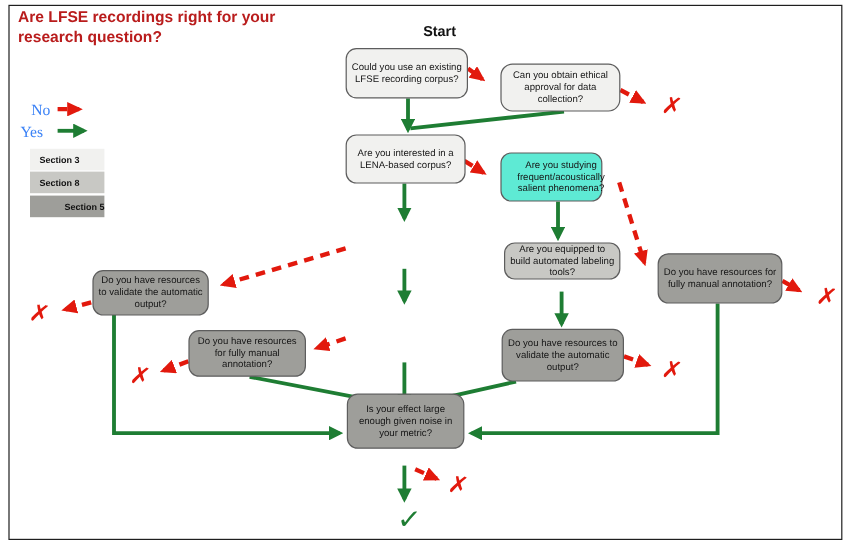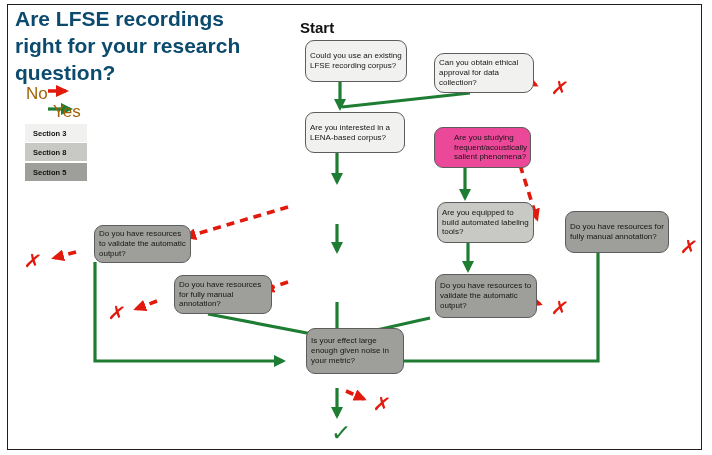--- a/index.html
+++ b/index.html
@@ -6,41 +6,40 @@
   .canvas{
     position:relative;width:712px;height:455px;background:#ffffff;
     font-family:"Liberation Sans",sans-serif;overflow:hidden;
   }
   .frame{
     position:absolute;left:7px;top:4px;width:695px;height:446px;
     border:1.5px solid #1f1f1f;box-sizing:border-box;pointer-events:none;
   }
   .title{
     position:absolute;left:15px;top:6px;width:238px;margin:0;
-    font-size:21px;line-height:1.28;font-weight:bold;color:#0c4a6e;
+    font-size:13px;line-height:1.28;font-weight:bold;color:#b91c1c;
   }
   .legend-label{
-    position:absolute;font-size:17px;color:#a16207;
+    position:absolute;font-size:13px;color:#3b82f6;font-family:Liberation Serif, serif;
   }
   .swatch{
     position:absolute;left:25px;width:62px;height:18px;box-sizing:border-box;
     display:flex;align-items:center;padding-left:8px;
     font-size:7.5px;font-weight:bold;color:#111;
   }
   .arrows{position:absolute;left:0;top:0;}
   .node{
     position:absolute;box-sizing:border-box;border:1.5px solid #5d5d5d;
     border-radius:9px;display:flex;align-items:center;justify-content:center;
-    text-align:left;font-size:8px;line-height:1.22;color:#161616;
+    text-align:center;font-size:8px;line-height:1.22;color:#161616;
     padding:2px 4px;
-    margin-left:17px;
   }
   .start-label{
-    position:absolute;left:300px;top:19px;width:80px;text-align:left;
-    font-size:15px;font-weight:bold;color:#111;
+    position:absolute;left:300px;top:19px;width:80px;text-align:right;
+    font-size:12px;font-weight:bold;color:#111;
   }
   .mark{
     position:absolute;transform:translate(-50%,-50%) rotate(10deg);
     font-family:"DejaVu Sans",sans-serif;font-weight:bold;line-height:1;
   }
   .mark-x{color:var(--no-color);font-size:20px;}
   .mark-check{color:var(--yes-color);font-size:24px;transform:translate(-50%,-50%) rotate(4deg);}
   .edge-yes{stroke:var(--yes-color);stroke-width:3.2;fill:none;}
   .edge-no{stroke:var(--no-color);stroke-width:3.6;fill:none;stroke-dasharray:8 6;}
   .mhead-yes{fill:var(--yes-color);}
@@ -86,39 +85,39 @@
     <path class="edge-no" d="M76,252 L54,258" marker-end="url(#mr)"></path>
     <path class="edge-no" d="M288,282 L264,290" marker-end="url(#mr)"></path>
     <path class="edge-no" d="M157,301 L136,309" marker-end="url(#mr)"></path>
     <path class="edge-no" d="M520,297 L540,304" marker-end="url(#mr)"></path>
     <path class="edge-no" d="M652,234 L666,242" marker-end="url(#mr)"></path>
     <path class="edge-no" d="M346,391 L364,399" marker-end="url(#mr)"></path>
   </svg>
 
   <h1 class="title">Are LFSE recordings right for your research question?</h1>
   <span class="legend-label" style="left:26px;top:84px;">No</span>
-  <span class="legend-label" style="left:17px;top:102px;margin-left:36px;">Yes</span>
+  <span class="legend-label" style="left:17px;top:102px;">Yes</span>
 
   <div class="swatch" style="top: 124px; background: rgb(241, 241, 239);">
     <span>Section 3</span>
   </div>
   <div class="swatch" style="top: 143px; background: rgb(200, 200, 196);">
     <span>Section 8</span>
   </div>
-  <div class="swatch" style="top: 163px; background: rgb(158, 158, 154);">
+  <div class="swatch" style="top: 163px; background: rgb(158, 158, 154); justify-content: flex-end;">
     <span>Section 5</span>
   </div>
 
   <div class="start-label">Start</div>
 
   <div class="node" style="left: 288px; top: 40px; width: 102px; height: 42px; background: rgb(241, 241, 239);">Could you use an existing LFSE recording corpus?</div>
   <div class="node" style="left: 417px; top: 53px; width: 100px; height: 40px; background: rgb(241, 241, 239); border-radius: 10px;">Can you obtain ethical approval for data collection?</div>
   <div class="node" style="left: 288px; top: 112px; width: 100px; height: 41px; background: rgb(241, 241, 239);">Are you interested in a LENA-based corpus?</div>
-  <div class="node" style="left: 417px; top: 127px; width: 97px; height: 41px; background: #ec4899; padding-left: 20px;">Are you studying frequent/acoustically salient phenomena?</div>
-  <div class="node" style="left: 420px; top: 202px; width: 97px; height: 41px; background: rgb(200, 200, 196);">Are you equipped to build automated labeling tools?</div>
+  <div class="node" style="left: 417px; top: 127px; width: 85px; height: 41px; background: #5eead4; padding-left: 20px;">Are you studying frequent/acoustically salient phenomena?</div>
+  <div class="node" style="left: 420px; top: 202px; width: 97px; height: 31px; background: rgb(200, 200, 196);">Are you equipped to build automated labeling tools?</div>
   <div class="node" style="left: 548px; top: 211px; width: 104px; height: 42px; background: rgb(158, 158, 154);">Do you have resources for fully manual annotation?</div>
   <div class="node" style="left: 418px; top: 274px; width: 102px; height: 44px; background: rgb(158, 158, 154);">Do you have resources to validate the automatic output?</div>
   <div class="node" style="left: 77px; top: 225px; width: 97px; height: 38px; background: rgb(158, 158, 154);">Do you have resources to validate the automatic output?</div>
   <div class="node" style="left: 157px; top: 275px; width: 98px; height: 39px; background: rgb(158, 158, 154);">Do you have resources for fully manual annotation?</div>
   <div class="node" style="left: 289px; top: 328px; width: 98px; height: 46px; background: rgb(158, 158, 154);">Is your effect large enough given noise in your metric?</div>
 
   <span class="mark mark-x" style="left:560px;top:88px;">✗</span>
   <span class="mark mark-x" style="left:689px;top:247px;">✗</span>
   <span class="mark mark-x" style="left:560px;top:308px;">✗</span>
   <span class="mark mark-x" style="left:33px;top:261px;">✗</span>

